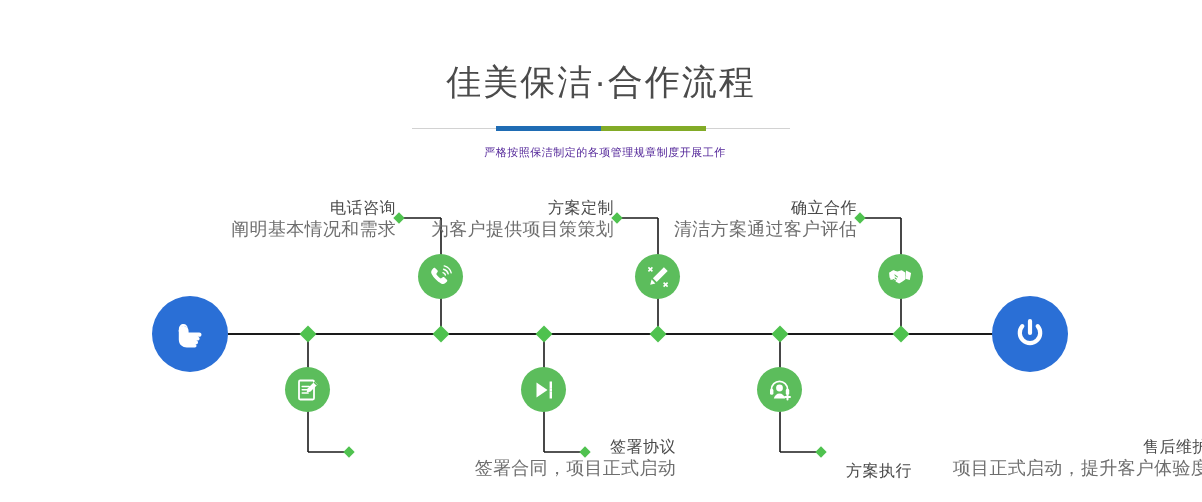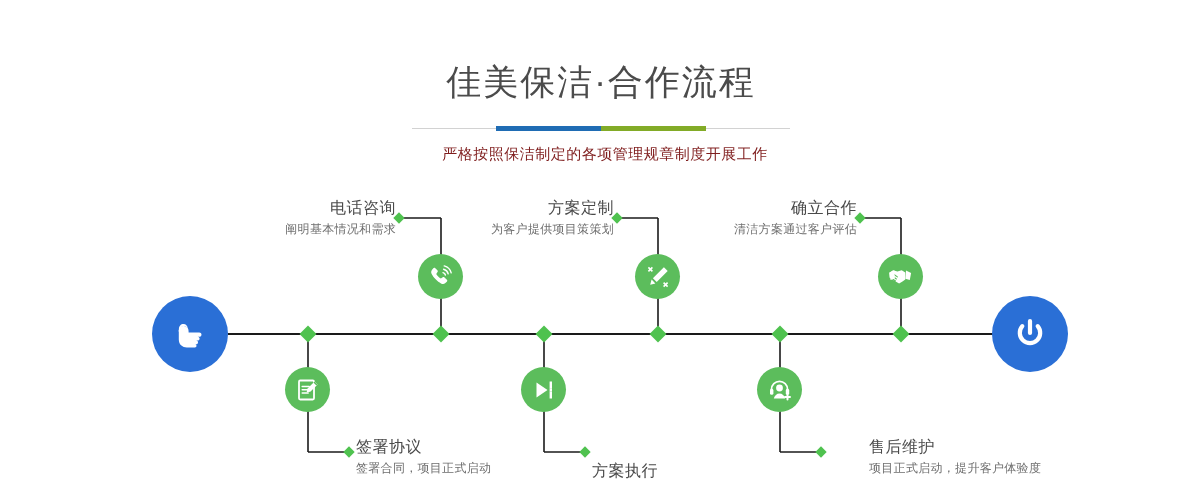--- a/index.html
+++ b/index.html
@@ -22,21 +22,21 @@
   .divider .rule{
     position:absolute;left:0;top:2px;width:378px;height:1px;background:#d2d2d2;
   }
   .divider .seg-blue{
     position:absolute;left:84px;top:0px;width:105px;height:5px;background:#1f6cb4;
   }
   .divider .seg-olive{
     position:absolute;left:189px;top:0px;width:105px;height:5px;background:#82ab27;
   }
   .subtitle{
-    font-size:15px;color:#7f1d1d;margin-top:14px;letter-spacing:.5px;padding-left:8px;
+    font-size:11px;color:#4c1d95;margin-top:14px;letter-spacing:.5px;padding-left:8px;
   }
 
   
   .diagram{position:absolute;left:0;top:12px;width:1202px;height:502px;text-decoration:underline;}
   .svg-layer{position:absolute;left:0;top:0;}
 
   .endpoint{
     position:absolute;width:76px;height:76px;border-radius:50%;
     background:#2a6fd6;display:flex;align-items:center;justify-content:center;
   }
@@ -47,24 +47,24 @@
     position:absolute;width:45px;height:45px;border-radius:50%;
     background:#5cbd5c;display:flex;align-items:center;justify-content:center;
     box-sizing:border-box;
   }
 
   .label{position:absolute;white-space:nowrap;}
   .label .lab-title{
     font-size:16px;color:#4a4a4a;line-height:20px;letter-spacing:.5px;
   }
   .label .lab-sub{
-    font-size:12px;color:#6e6e6e;line-height:19px;letter-spacing:.3px;margin-top:2px;
+    font-size:18px;color:#6e6e6e;line-height:19px;letter-spacing:.3px;margin-top:2px;
   }
   .label.top{text-align:right;}
-  .label.bottom{text-align:left;}
+  .label.bottom{text-align:right;}
 </style>
 </head>
 <body>
 
 <div id="stage">
 
   <div class="header">
     <div class="title">佳美保洁·合作流程</div>
     <div class="divider">
       <div class="rule"></div>

